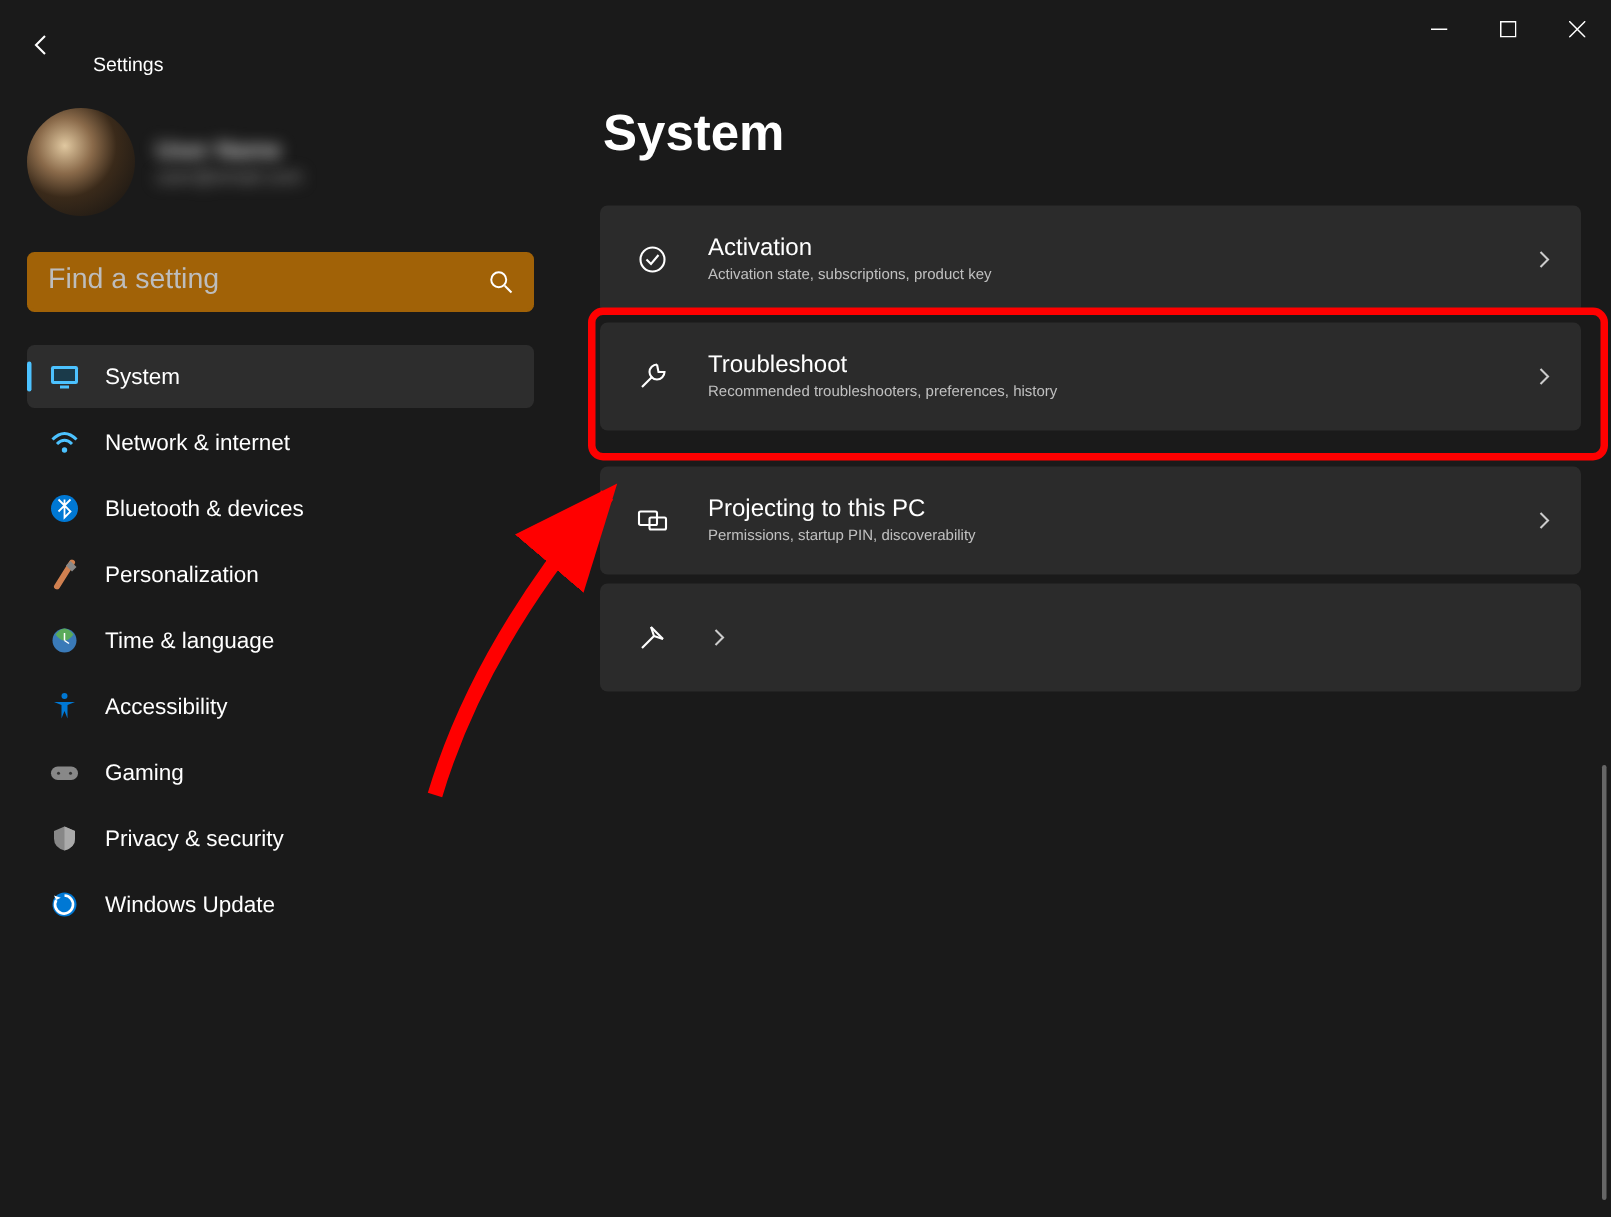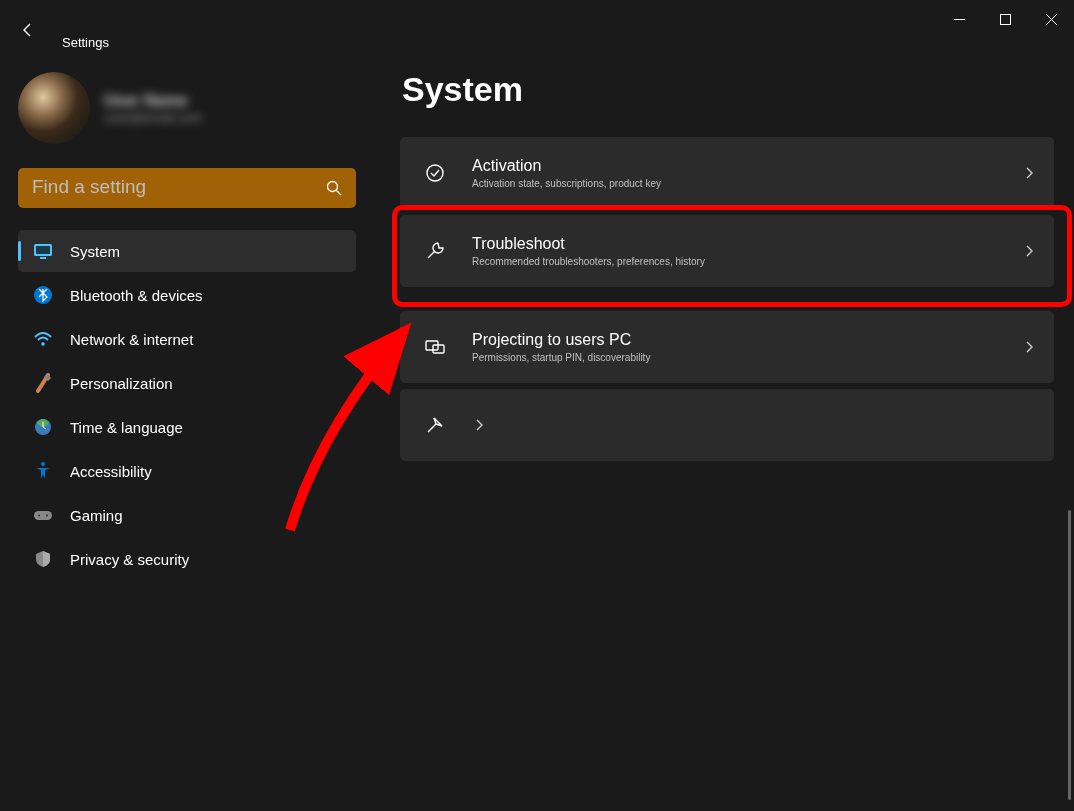--- a/index.html
+++ b/index.html
@@ -113,35 +113,35 @@
               <rect x="1" y="3" width="18" height="12" rx="1.5" fill="#4cc2ff"></rect>
               <rect x="3" y="5" width="14" height="8" fill="#1a3a4a"></rect>
               <rect x="7" y="16" width="6" height="2" fill="#4cc2ff"></rect>
             </svg>
           </span>
           <span>System</span>
         </div>
         <div class="nav-item">
           <span class="nav-ico">
             <svg width="20" height="20" viewBox="0 0 20 20">
-              <circle cx="10" cy="10" r="9" fill="#0078d4"></circle>
-              <path d="M10 4v12l4-4-4-4 4-4-4 4-4-4 4 4-4 4 4-4" stroke="#fff" stroke-width="1.2" fill="none"></path>
-            </svg>
-          </span>
-          <span>Bluetooth &amp; devices</span>
-        </div>
-        <div class="nav-item">
-          <span class="nav-ico">
-            <svg width="20" height="20" viewBox="0 0 20 20">
               <path d="M2 8 Q10 0 18 8" stroke="#4cc2ff" stroke-width="2" fill="none"></path>
               <path d="M5 11 Q10 6 15 11" stroke="#4cc2ff" stroke-width="2" fill="none"></path>
               <circle cx="10" cy="15" r="1.8" fill="#4cc2ff"></circle>
             </svg>
           </span>
           <span>Network &amp; internet</span>
+        </div>
+        <div class="nav-item">
+          <span class="nav-ico">
+            <svg width="20" height="20" viewBox="0 0 20 20">
+              <circle cx="10" cy="10" r="9" fill="#0078d4"></circle>
+              <path d="M10 4v12l4-4-4-4 4-4-4 4-4-4 4 4-4 4 4-4" stroke="#fff" stroke-width="1.2" fill="none"></path>
+            </svg>
+          </span>
+          <span>Bluetooth &amp; devices</span>
         </div>
         <div class="nav-item">
           <span class="nav-ico">
             <svg width="20" height="20" viewBox="0 0 20 20">
               <line x1="5" y1="18" x2="15" y2="2" stroke="#d08050" stroke-width="4" stroke-linecap="round"></line>
               <path d="M14 1 L18 5 L15 8 L11 4 Z" fill="#888"></path>
             </svg>
           </span>
           <span>Personalization</span>
         </div>
@@ -177,20 +177,30 @@
         </div>
         <div class="nav-item">
           <span class="nav-ico">
             <svg width="20" height="20" viewBox="0 0 20 20">
               <path d="M10 2 L17 5 L17 10 Q17 16 10 18 Q3 16 3 10 L3 5 Z" fill="#888"></path>
               <path d="M10 2 L17 5 L17 10 Q17 16 10 18 L10 2" fill="#aaa"></path>
             </svg>
           </span>
           <span>Privacy &amp; security</span>
         </div>
+        <div class="nav-item">
+          <span class="nav-ico">
+            <svg width="20" height="20" viewBox="0 0 20 20">
+              <circle cx="10" cy="10" r="8" fill="#0078d4"></circle>
+              <path d="M10 4 A6 6 0 1 1 4.5 7" stroke="#fff" stroke-width="1.8" fill="none"></path>
+              <path d="M3 4 L4.5 7 L7.5 5.5 Z" fill="#fff"></path>
+            </svg>
+          </span>
+          <span>Windows Update</span>
+        </div>
       </div>
 
   </div>
 
   <div class="content">
     <div class="page-title">System</div>
     <div class="cards" id="cards">
         <div class="card">
     <span class="card-ico">
             <svg width="22" height="22" viewBox="0 0 22 22" stroke="#fff" stroke-width="1.4" fill="none">
@@ -223,21 +233,21 @@
         </div>
         <div style="height: 12px;"></div>
         <div class="card">
     <span class="card-ico">
             <svg width="22" height="22" viewBox="0 0 22 22" stroke="#fff" stroke-width="1.4" fill="none">
               <rect x="2" y="5" width="12" height="9" rx="1"></rect>
               <rect x="9" y="9" width="11" height="8" rx="1"></rect>
             </svg>
           </span>
     <div class="card-text">
-      <div class="card-title">Projecting to users PC</div>
+      <div class="card-title">Projecting to this PC</div>
       <div class="card-sub">Permissions, startup PIN, discoverability</div>
     </div>
     <svg class="card-chev" width="14" height="14" viewBox="0 0 14 14">
             <path d="M5 2 L10 7 L5 12" stroke="#ccc" stroke-width="1.4" fill="none"></path>
           </svg>
         </div>
         <div class="card">
     <span class="card-ico">
             <svg width="22" height="22" viewBox="0 0 22 22" stroke="#fff" stroke-width="1.4" fill="none">
               <line x1="4" y1="18" x2="12" y2="10"></line>

